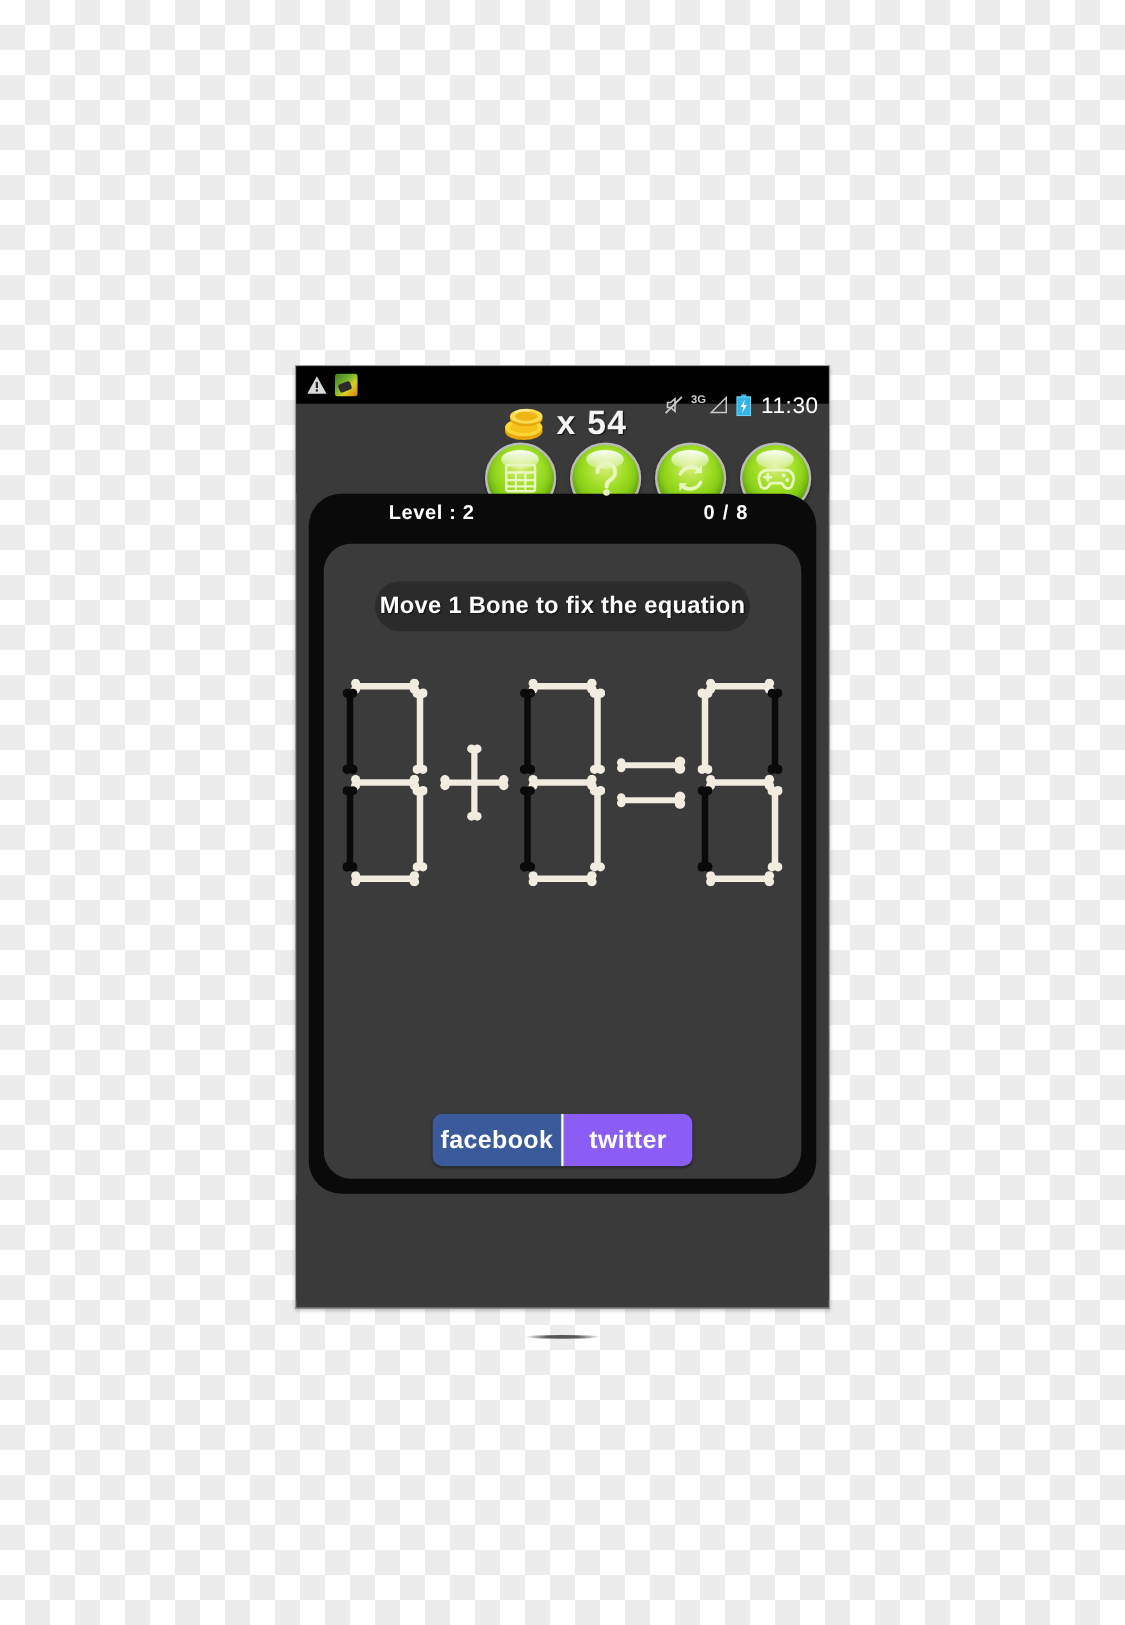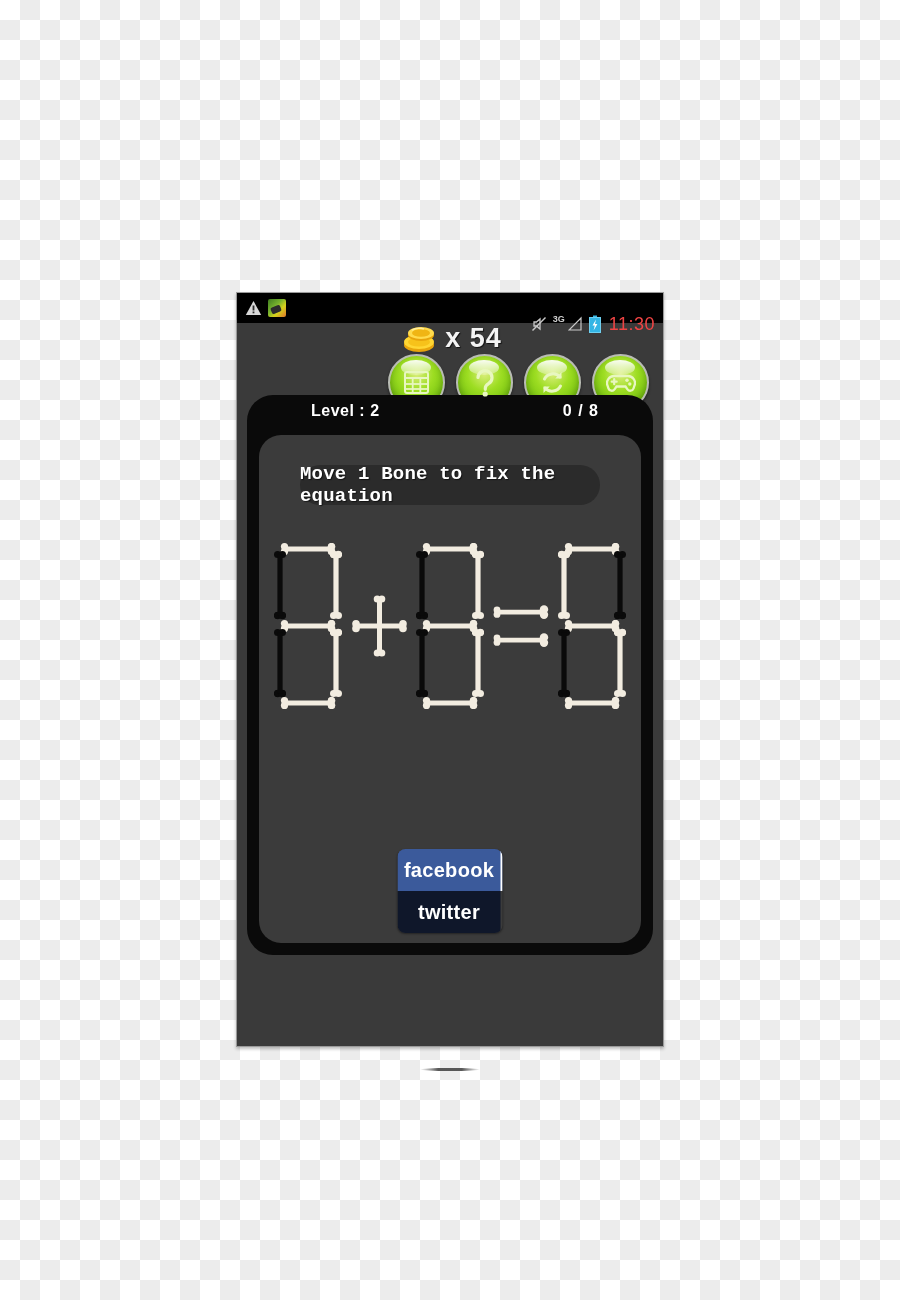--- a/index.html
+++ b/index.html
@@ -82,21 +82,21 @@
     font-size: 9px;
     font-weight: bold;
     font-family: "Liberation Sans", sans-serif;
     letter-spacing: 0;
     line-height: 1;
     position: relative;
     top: -4px;
     margin-right: -3px;
   }
   .sb-clock {
-    color: #ef4444;
+    color: #ffffff;
     font-size: 18px;
     font-family: "Liberation Sans", sans-serif;
     letter-spacing: 0.5px;
     line-height: 1;
     padding-left: 2px;
   }
 
   
   .topbar {
     height: 72px;
@@ -182,21 +182,21 @@
     width: 300px;
     height: 40px;
     background: #2b2b2b;
     border-radius: 20px;
     display: flex;
     align-items: center;
     justify-content: center;
     color: #ffffff;
     font-size: 19px;
     font-weight: bold;
-    font-family: Liberation Mono, monospace;
+    font-family: Liberation Sans, sans-serif;
     letter-spacing: 0.2px;
     text-shadow: 1px 1px 1px rgba(0,0,0,0.6);
   }
 
   
   .equation {
     margin-top: 36px;
     display: flex;
     align-items: center;
     justify-content: center;
@@ -226,36 +226,35 @@
   
   .social {
     position: absolute;
     left: 50%;
     transform: translateX(-50%);
     bottom: 10px;
     display: flex;
     border-radius: 8px;
     overflow: hidden;
     box-shadow: 0 1px 2px rgba(0,0,0,0.4);
-    flex-direction: column;
   }
   .social-btn {
     width: 103px;
     height: 42px;
     display: flex;
     align-items: center;
     justify-content: center;
     color: #ffffff;
     font-size: 20px;
     font-weight: bold;
     font-family: "Liberation Sans", sans-serif;
     letter-spacing: 0.3px;
   }
   .fb { background: #3b5a9b; border-right: 2px solid #ffffff; }
-  .tw { background: #0f172a; }
+  .tw { background: #8b5cf6; }
 
   .device-bottom {
     height: 85px;
     background: #3a3a3a;
   }
 </style>
 </head>
 <body>
 
 <div class="device">

